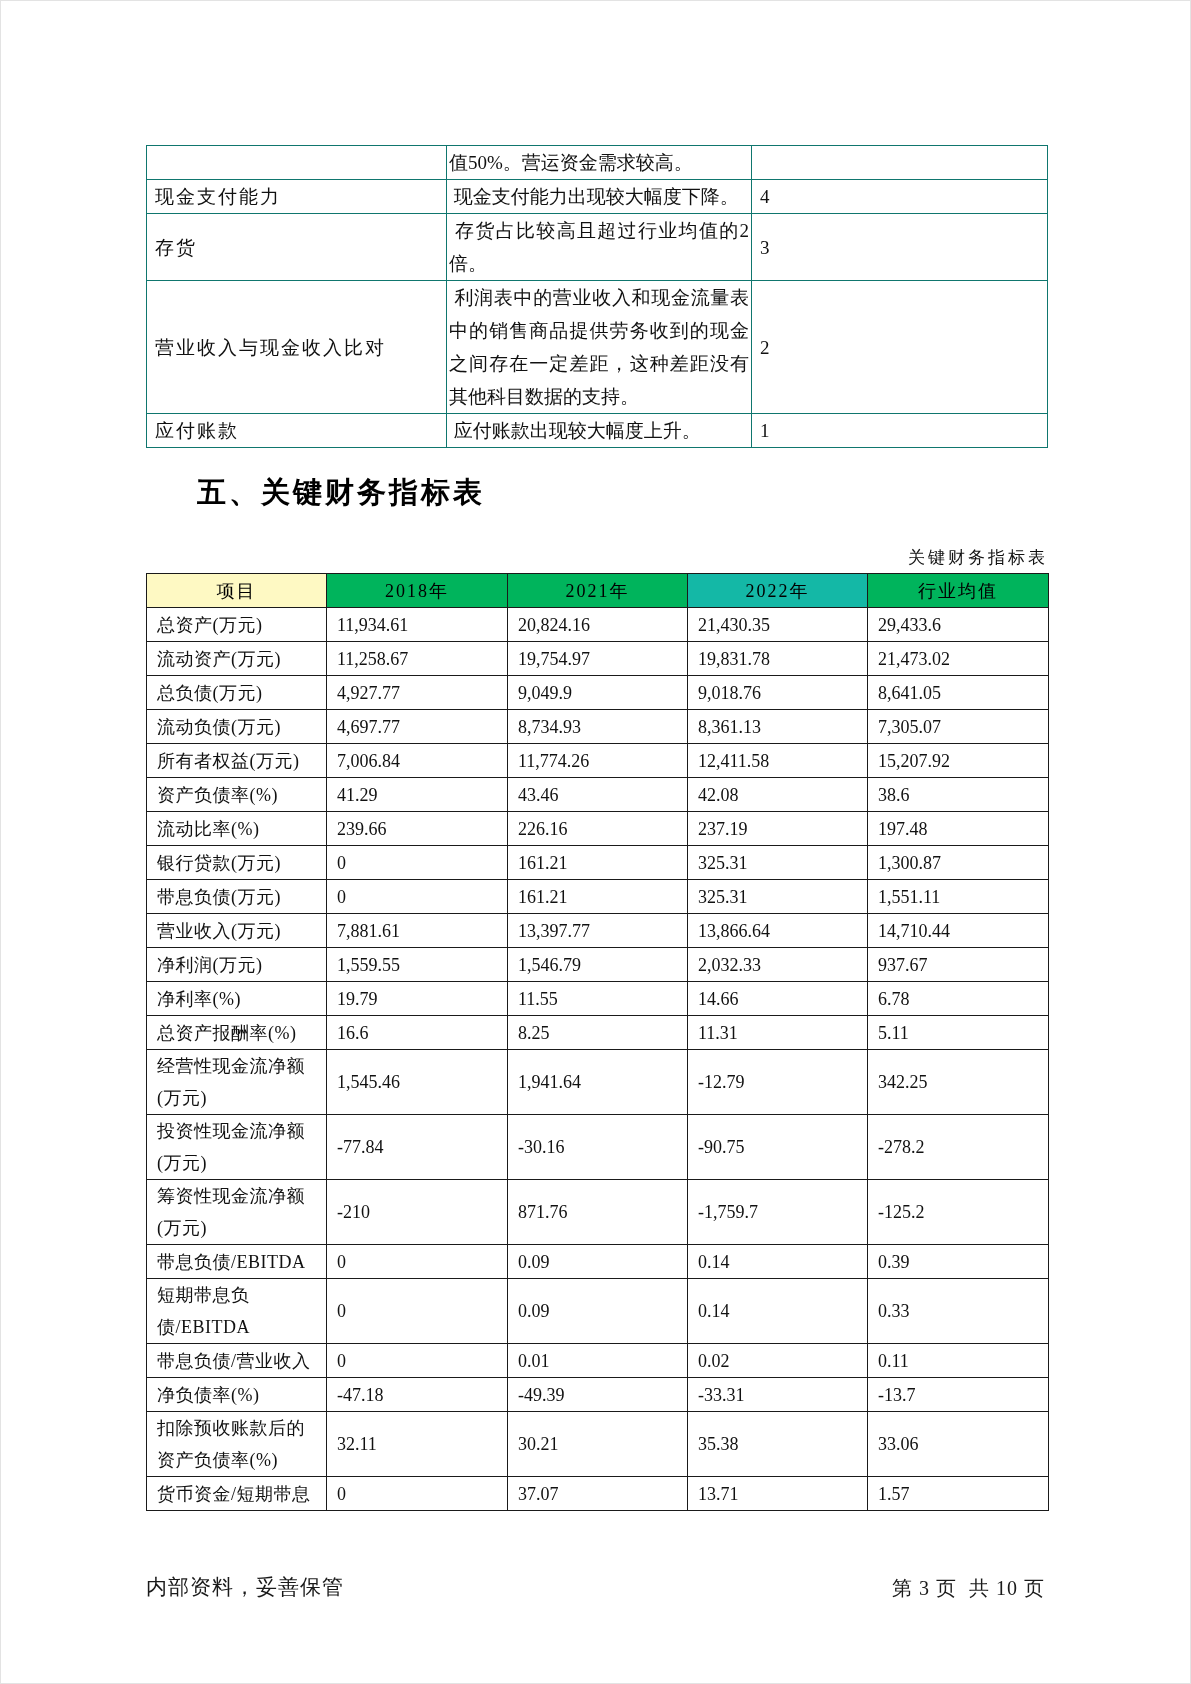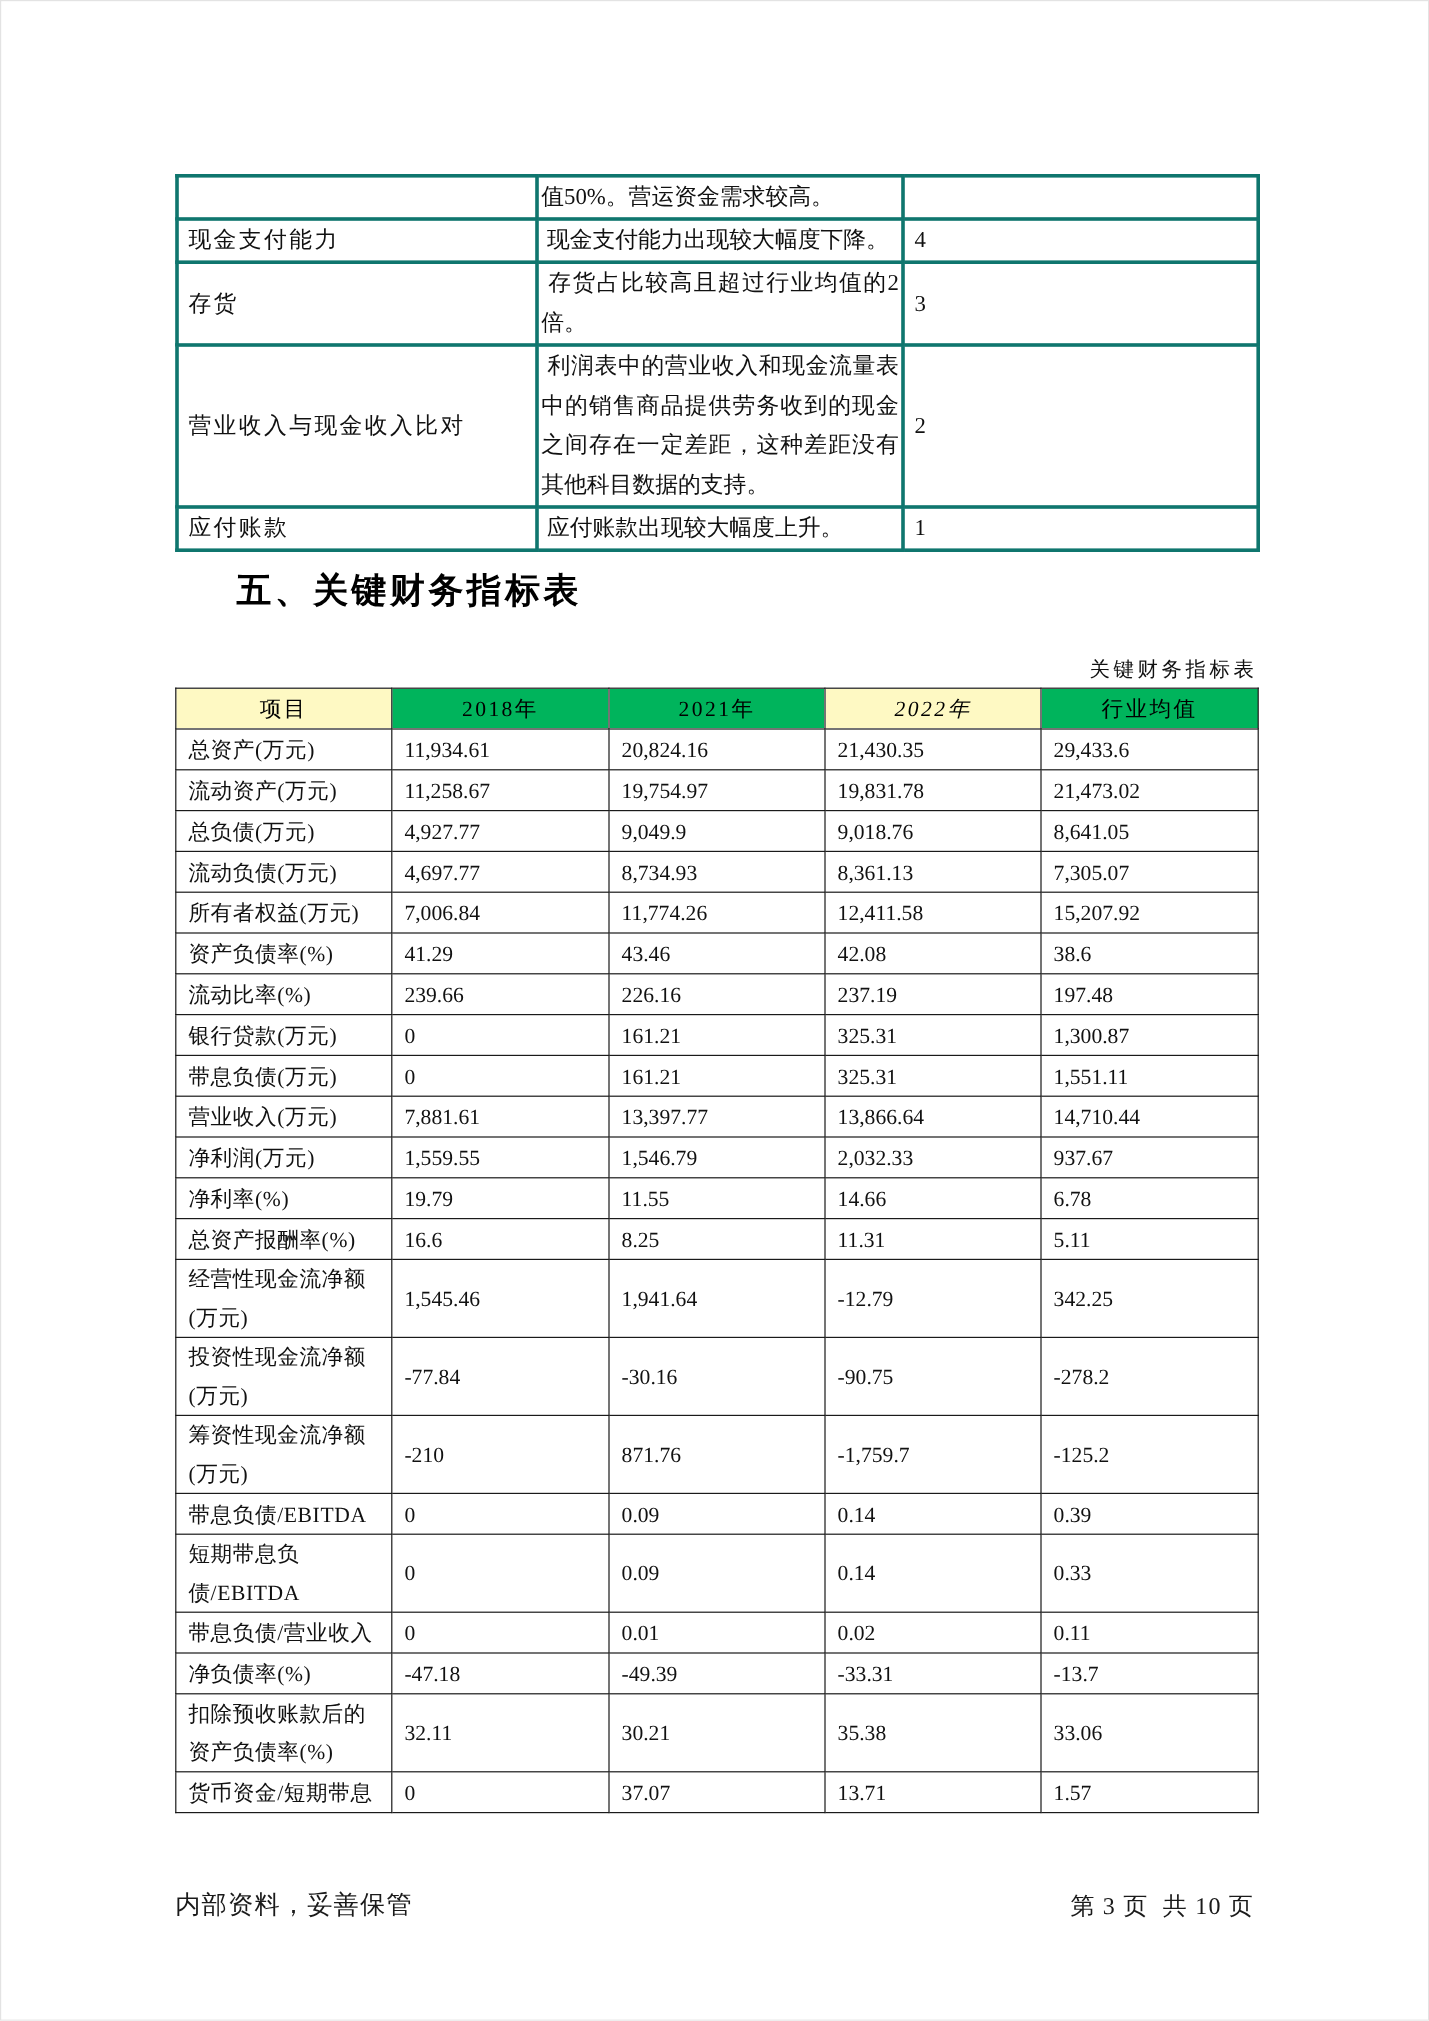--- a/index.html
+++ b/index.html
@@ -14,21 +14,21 @@
     overflow:hidden;
   }
 
   
   table{border-collapse:collapse;table-layout:fixed;}
   .risk-table{
     position:absolute;left:145px;top:144px;width:901px;
     font-size:19px;
   }
   .risk-table td{
-    border:3px solid #0f766e;
+    border:1px solid #0f766e;
     vertical-align:middle;
     line-height:33px;
     height:33px;
     padding:0;
     overflow:hidden;
   }
   .risk-table td.r-label{padding:0 4px 0 8px;letter-spacing:2px;margin-top:32px;}
   .risk-table td.r-desc{padding:0 2px;white-space:pre-wrap;text-align:justify;}
   .risk-table td.r-score{padding:0 4px 0 8px;}
 
@@ -127,21 +127,21 @@
         <col style="width:181px">
         <col style="width:180px">
         <col style="width:180px">
         <col style="width:181px">
     </colgroup>
     <thead>
       <tr>
         <th style="background: #fef9c3;">项目</th>
         <th style="background: rgb(0, 180, 92);">2018年</th>
         <th style="background: rgb(0, 180, 92);">2021年</th>
-        <th style="background: #fef9c3; font-style: italic;">2022年</th>
+        <th style="background: #14b8a6;">2022年</th>
         <th style="background: rgb(0, 180, 92);">行业均值</th>
       </tr>
     </thead>
     <tbody>
         <tr>
           <td class="f-label">总资产(万元)</td>
           <td class="f-value">11,934.61</td>
           <td class="f-value">20,824.16</td>
           <td class="f-value">21,430.35</td>
           <td class="f-value">29,433.6</td>

